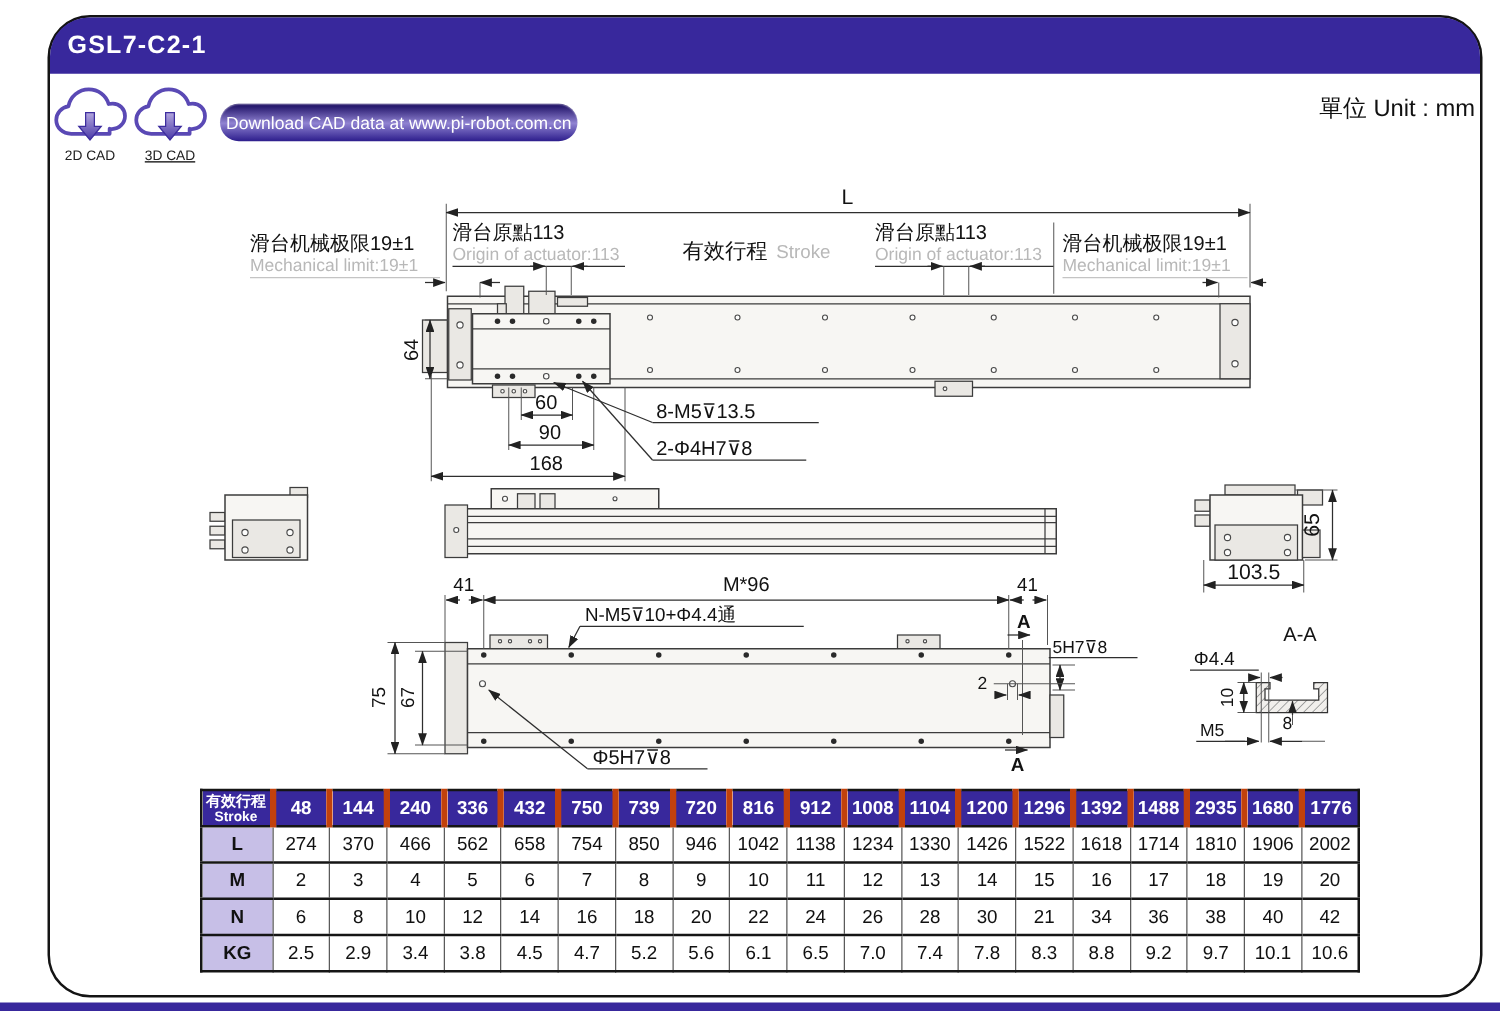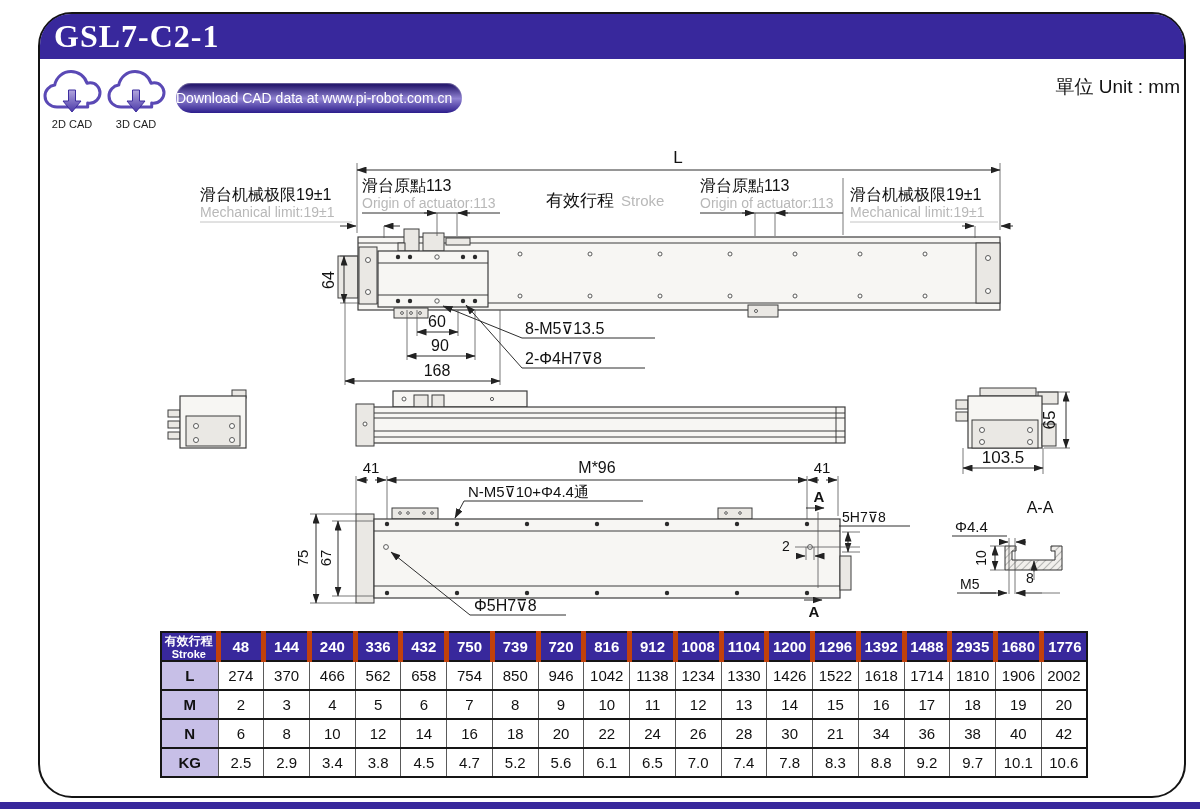--- a/index.html
+++ b/index.html
@@ -2,29 +2,29 @@
 <html style="--purple: #38289c; --lavender: #c7bfe7;"><head>
 <meta charset="utf-8">
 <style>
   html,body{margin:0;padding:0;background:#fff;}
   .page{position:relative;width:1200px;height:809px;background:#fff;overflow:hidden;
         font-family:"Liberation Sans","DejaVu Sans",sans-serif;}
   .frame{position:absolute;left:38px;top:12px;width:1148px;height:786px;
          border:2px solid #141414;border-radius:34px;box-sizing:border-box;background:#fff;}
   .titlebar{position:absolute;left:0;top:0;width:100%;height:45px;background:var(--purple);
             border-radius:31px 31px 0 0;}
-  .title{position:absolute;left:14px;top:0;line-height:45px;color:#fff;font-size:32px;
-         font-weight:bold;letter-spacing:1px;font-family:Liberation Serif, serif;}
+  .title{position:absolute;left:14px;top:0;line-height:45px;color:#fff;font-size:20px;
+         font-weight:bold;letter-spacing:1px;}
   .unit{position:absolute;left:1020px;top:74px;width:160px;text-align:right;font-size:19px;color:#111;}
   .cadrow{position:absolute;left:42px;top:66px;height:64px;}
   .cloud{position:absolute;top:0;width:60px;height:62px;text-align:center;cursor:pointer;}
   .cloud .lbl{font-size:11px;color:#222;margin-top:-2px;}
   .pill{position:absolute;left:134px;top:17px;width:286px;height:30px;border-radius:16px;
         background:linear-gradient(180deg,#17095f 0%,#9083d2 52%,#2c1d8c 100%);
-        color:#fff;font-size:14px;line-height:30px;text-align:left;cursor:pointer;
+        color:#fff;font-size:14px;line-height:30px;text-align:center;cursor:pointer;
         box-shadow:inset 0 1px 1px rgba(255,255,255,.35);}
   svg.drawing{position:absolute;left:0;top:0;}
   svg .fa{fill:#f7f6f3;stroke:#3c3c3c;stroke-width:1.2;}
   svg .fb{fill:#eae8e4;stroke:#3c3c3c;stroke-width:1;}
   svg .ln{stroke:#3c3c3c;stroke-width:1;fill:none;}
   svg .dim{stroke:#2e2e2e;stroke-width:1;fill:none;}
   svg .ext{stroke:#555;stroke-width:0.8;fill:none;}
   svg .gline{stroke:#c4c4c4;stroke-width:1;fill:none;}
   svg .ring{fill:#fdfdfc;stroke:#4a4a4a;stroke-width:0.9;}
   svg .hole{fill:#2a2a2a;}
@@ -71,21 +71,21 @@
           <linearGradient id="ag1" x1="0" y1="0" x2="0" y2="1">
             <stop offset="0" stop-color="#b3a7de"></stop>
               <stop offset="1" stop-color="#4a39a8"></stop>
           </linearGradient>
         </defs>
         <path d="M15,41 C8,41 3,36 3,30 C3,24.4 7.2,19.8 12.7,19.1 C14.2,11.2 21,5.5 29,5.5 C36.6,5.5 43,10.4 44.9,17.2 C46,16.9 47.1,16.8 48.2,16.8 C53.6,16.8 58,21.2 58,26.7 C58,32.5 53.3,37.2 47.5,37.2 C46.9,37.2 46.3,37.1 45.7,37 L45.7,41 Z" fill="#fff" stroke="#5a49b5" stroke-width="3" stroke-linejoin="round"></path>
         <path d="M26.5,24 h7 v11 h5.5 L30,46 L21,35 h5.5 Z" fill="url(#ag1)" stroke="#3d2d9e" stroke-width="1"></path>
       </svg>
       <div class="lbl">2D CAD</div>
     </div>
-    <div class="cloud" style="left:64px;">
+    <div class="cloud" style="left:64px;text-decoration:underline;">
       <svg width="60" height="50" viewBox="0 0 60 50">
         <defs>
           <linearGradient id="ag2" x1="0" y1="0" x2="0" y2="1">
             <stop offset="0" stop-color="#b3a7de"></stop>
               <stop offset="1" stop-color="#4a39a8"></stop>
           </linearGradient>
         </defs>
         <path d="M15,41 C8,41 3,36 3,30 C3,24.4 7.2,19.8 12.7,19.1 C14.2,11.2 21,5.5 29,5.5 C36.6,5.5 43,10.4 44.9,17.2 C46,16.9 47.1,16.8 48.2,16.8 C53.6,16.8 58,21.2 58,26.7 C58,32.5 53.3,37.2 47.5,37.2 C46.9,37.2 46.3,37.1 45.7,37 L45.7,41 Z" fill="#fff" stroke="#5a49b5" stroke-width="3" stroke-linejoin="round"></path>
         <path d="M26.5,24 h7 v11 h5.5 L30,46 L21,35 h5.5 Z" fill="url(#ag2)" stroke="#3d2d9e" stroke-width="1"></path>
       </svg>

